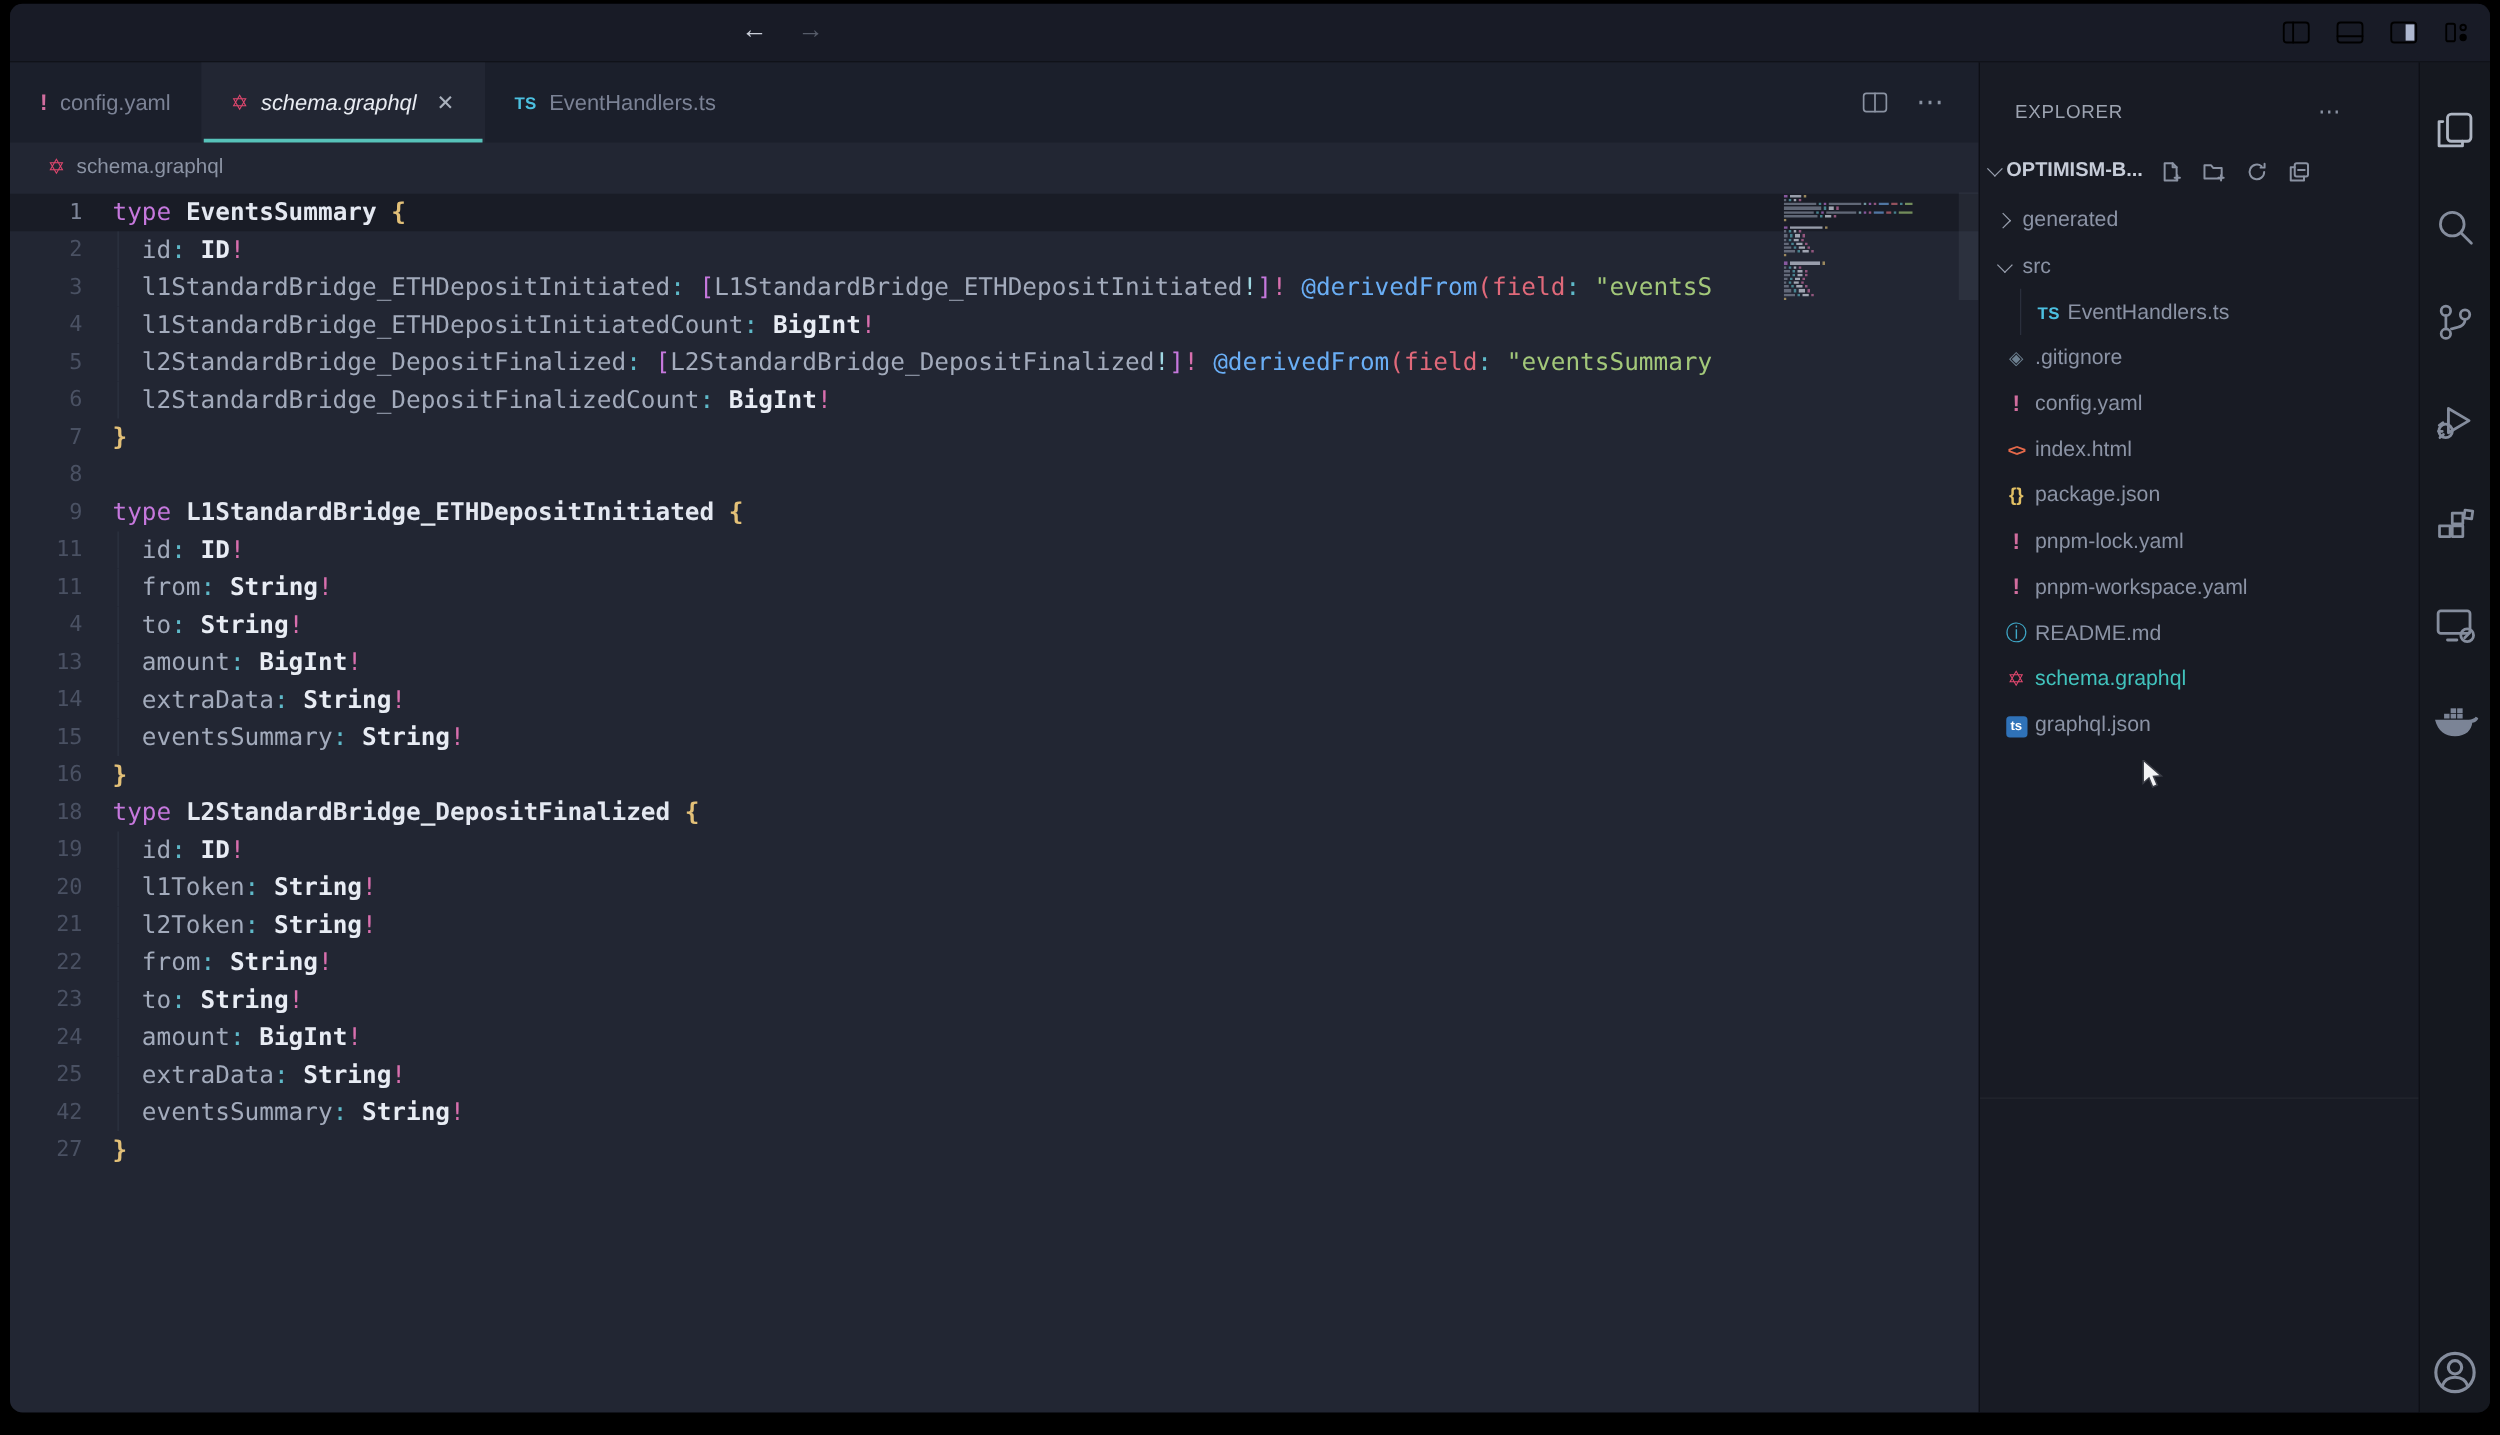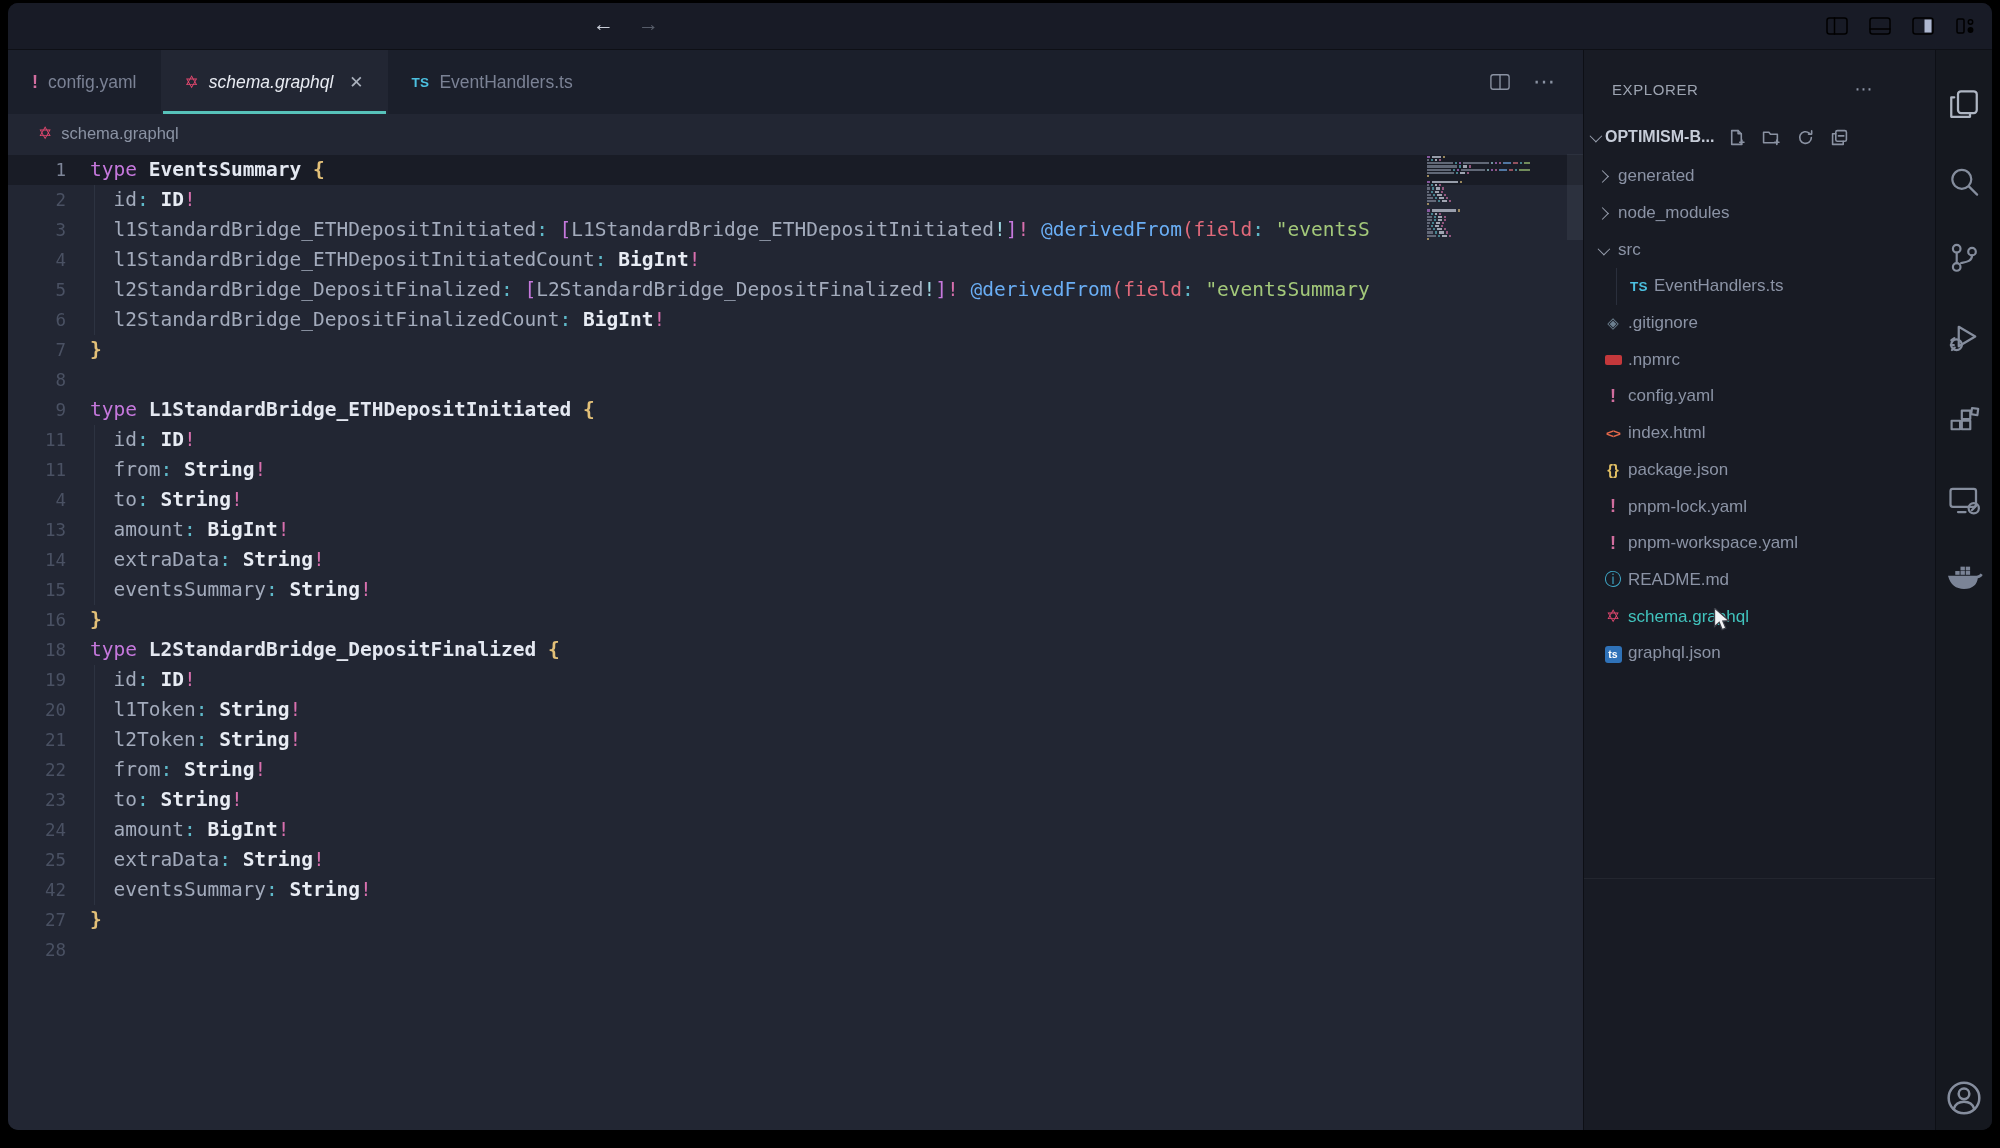--- a/index.html
+++ b/index.html
@@ -202,21 +202,20 @@
             <div class="cl"><span class="ln">18</span><span class="tk-k">type</span><span class="tk-w"> L2StandardBridge_DepositFinalized </span><span class="tk-b">{</span></div>
             <div class="cl gd"><span class="ln">19</span><span class="tk-f">  id</span><span class="tk-c">:</span><span class="tk-s"> ID</span><span class="tk-x">!</span></div>
             <div class="cl gd"><span class="ln">20</span><span class="tk-f">  l1Token</span><span class="tk-c">:</span><span class="tk-s"> String</span><span class="tk-x">!</span></div>
             <div class="cl gd"><span class="ln">21</span><span class="tk-f">  l2Token</span><span class="tk-c">:</span><span class="tk-s"> String</span><span class="tk-x">!</span></div>
             <div class="cl gd"><span class="ln">22</span><span class="tk-f">  from</span><span class="tk-c">:</span><span class="tk-s"> String</span><span class="tk-x">!</span></div>
             <div class="cl gd"><span class="ln">23</span><span class="tk-f">  to</span><span class="tk-c">:</span><span class="tk-s"> String</span><span class="tk-x">!</span></div>
             <div class="cl gd"><span class="ln">24</span><span class="tk-f">  amount</span><span class="tk-c">:</span><span class="tk-s"> BigInt</span><span class="tk-x">!</span></div>
             <div class="cl gd"><span class="ln">25</span><span class="tk-f">  extraData</span><span class="tk-c">:</span><span class="tk-s"> String</span><span class="tk-x">!</span></div>
             <div class="cl gd"><span class="ln">42</span><span class="tk-f">  eventsSummary</span><span class="tk-c">:</span><span class="tk-s"> String</span><span class="tk-x">!</span></div>
             <div class="cl"><span class="ln">27</span><span class="tk-b">}</span></div>
-            <div class="cl"><span class="ln">28</span></div>
           </div>
         <div class="minimap" id="minimap">
             <div class="mm-row"><i style="width: 2.88px; background: rgb(154, 98, 179);"></i><i style="width: 9.36px; background: rgb(174, 180, 194);"></i><i style="width: 2px; background: rgb(176, 154, 102);"></i></div>
             <div class="mm-row"><i style="width: 2px; background: rgb(111, 118, 134);"></i><i style="width: 2px; background: rgb(79, 147, 160);"></i><i style="width: 2px; background: rgb(182, 188, 201);"></i><i style="width: 2px; background: rgb(167, 95, 140);"></i></div>
             <div class="mm-row"><i style="width: 25.92px; background: rgb(111, 118, 134);"></i><i style="width: 2px; background: rgb(79, 147, 160);"></i><i style="width: 2px; background: rgb(154, 98, 179);"></i><i style="width: 25.92px; background: rgb(111, 118, 134);"></i><i style="width: 2px; background: rgb(127, 169, 179);"></i><i style="width: 2px; background: rgb(154, 98, 179);"></i><i style="width: 2px; background: rgb(167, 95, 140);"></i><i style="width: 8.64px; background: rgb(90, 134, 184);"></i><i style="width: 4.32px; background: rgb(170, 90, 103);"></i><i style="width: 2px; background: rgb(79, 147, 160);"></i><i style="width: 5.76px; background: rgb(130, 160, 101);"></i></div>
             <div class="mm-row"><i style="width: 29.52px; background: rgb(111, 118, 134);"></i><i style="width: 2px; background: rgb(79, 147, 160);"></i><i style="width: 4.32px; background: rgb(182, 188, 201);"></i><i style="width: 2px; background: rgb(167, 95, 140);"></i></div>
             <div class="mm-row"><i style="width: 23.76px; background: rgb(111, 118, 134);"></i><i style="width: 2px; background: rgb(79, 147, 160);"></i><i style="width: 2px; background: rgb(154, 98, 179);"></i><i style="width: 23.76px; background: rgb(111, 118, 134);"></i><i style="width: 2px; background: rgb(127, 169, 179);"></i><i style="width: 2px; background: rgb(154, 98, 179);"></i><i style="width: 2px; background: rgb(167, 95, 140);"></i><i style="width: 8.64px; background: rgb(90, 134, 184);"></i><i style="width: 4.32px; background: rgb(170, 90, 103);"></i><i style="width: 2px; background: rgb(79, 147, 160);"></i><i style="width: 10.08px; background: rgb(130, 160, 101);"></i></div>
             <div class="mm-row"><i style="width: 27.36px; background: rgb(111, 118, 134);"></i><i style="width: 2px; background: rgb(79, 147, 160);"></i><i style="width: 4.32px; background: rgb(182, 188, 201);"></i><i style="width: 2px; background: rgb(167, 95, 140);"></i></div>
             <div class="mm-row"><i style="width: 2px; background: rgb(176, 154, 102);"></i></div>
             <div class="mm-row"></div>
@@ -275,38 +274,30 @@
               <line x1="7" y1="6.5" x2="12" y2="6.5"></line>
           </svg>
         </div>
       </div>
       <div class="tree" id="tree">
           <div class="trow">
             <span class="chev"><i class="chevron right"></i></span>
             <span class="lbl">generated</span>
           </div>
           <div class="trow">
-            <span class="chev"><i class="chevron right"></i></span>
-            <span class="lbl">node_modules</span>
-          </div>
-          <div class="trow">
             <span class="chev"><i class="chevron down"></i></span>
             <span class="lbl">src</span>
           </div>
           <div class="trow ind">
             <span class="ficon"><span class="ic-ts">TS</span></span>
             <span class="lbl">EventHandlers.ts</span>
           </div>
           <div class="trow">
             <span class="ficon"><span class="ic-git">◈</span></span>
             <span class="lbl">.gitignore</span>
-          </div>
-          <div class="trow">
-            <span class="ficon"><span class="ic-npm"></span></span>
-            <span class="lbl">.npmrc</span>
           </div>
           <div class="trow">
             <span class="ficon"><span class="ic-yaml">!</span></span>
             <span class="lbl">config.yaml</span>
           </div>
           <div class="trow">
             <span class="ficon"><span class="ic-html">&lt;&gt;</span></span>
             <span class="lbl">index.html</span>
           </div>
           <div class="trow">

